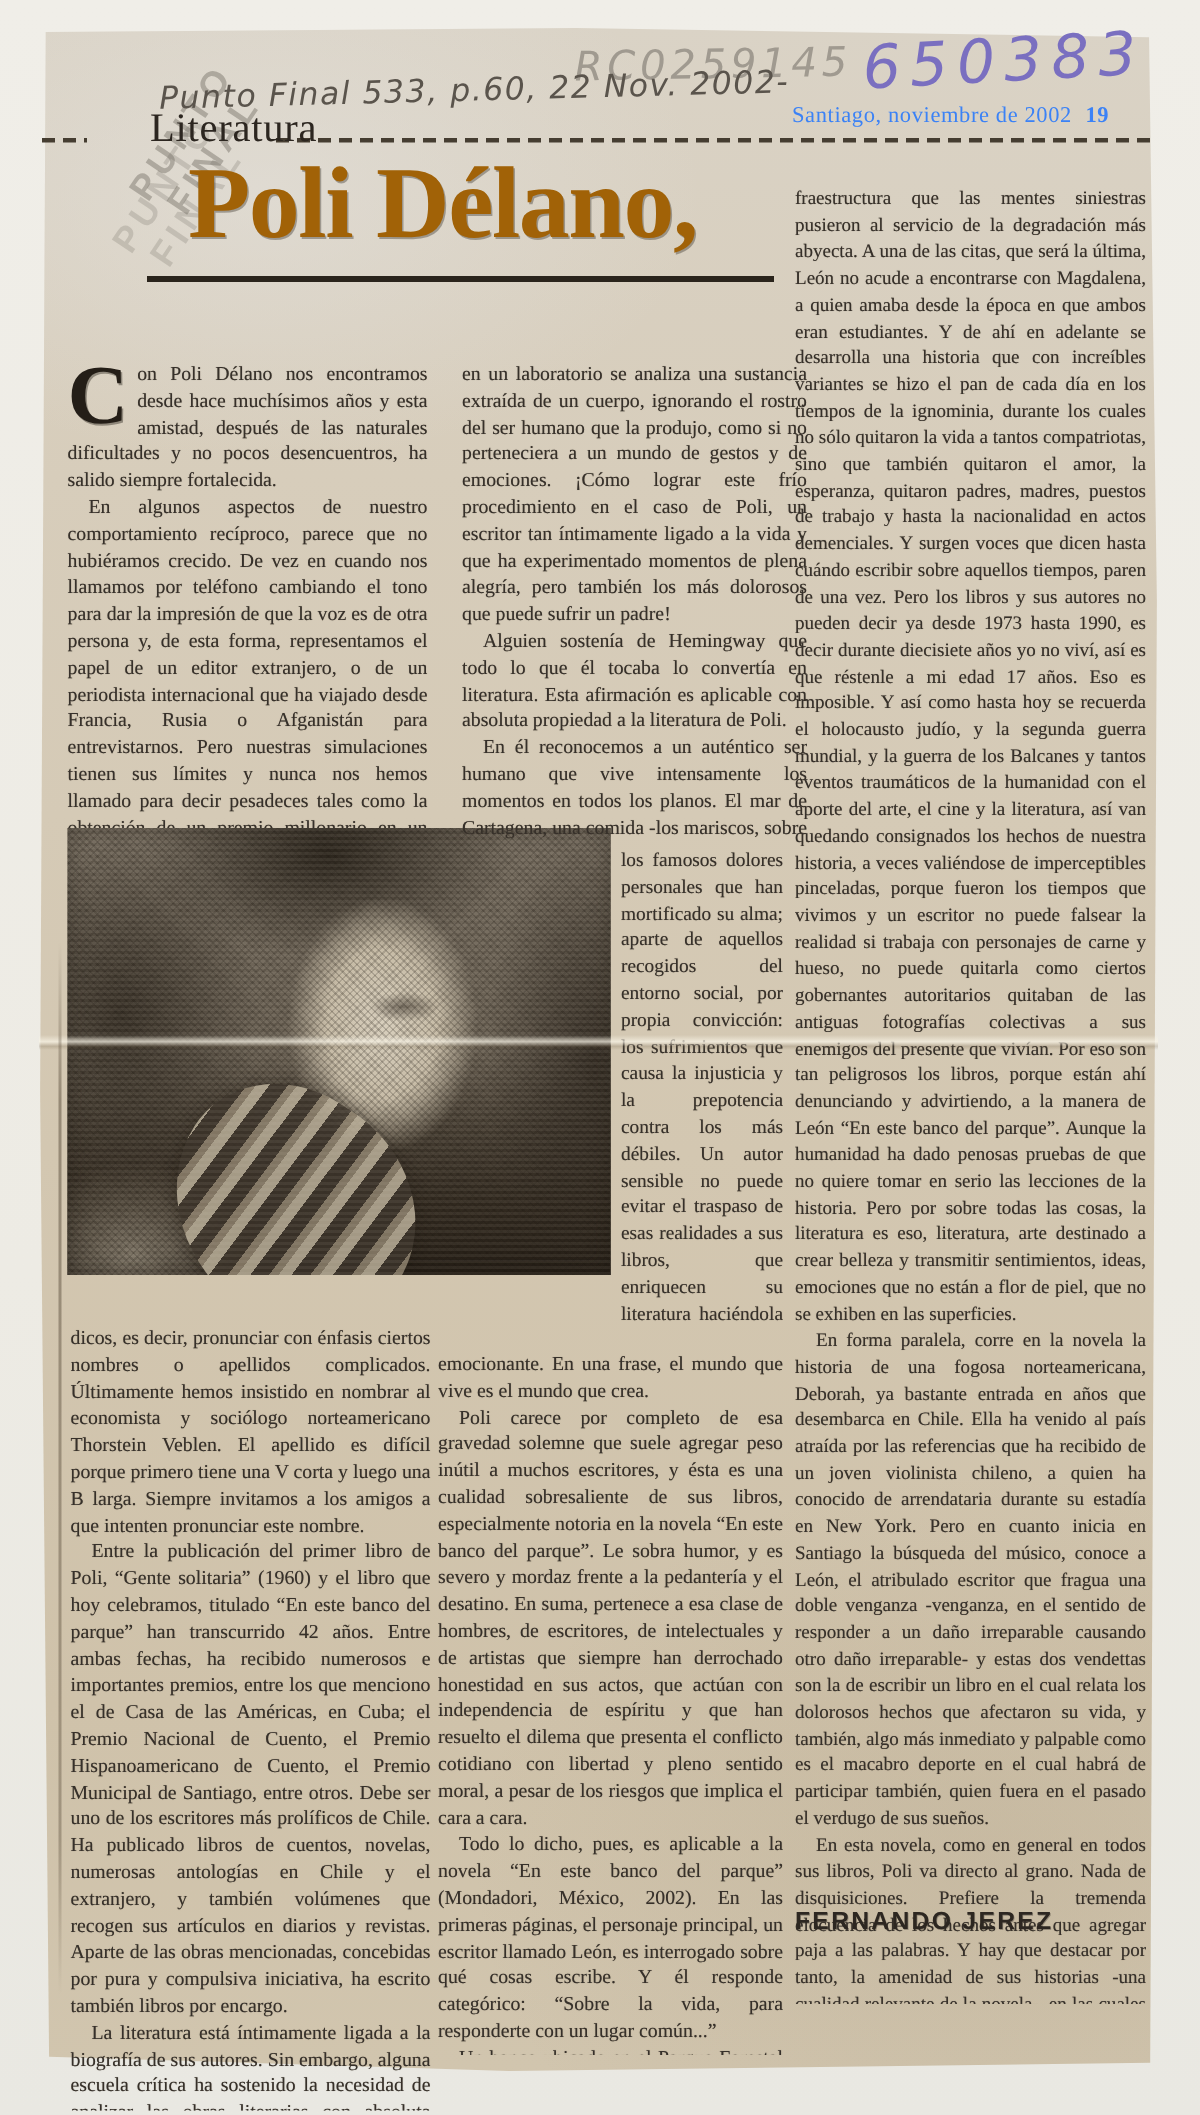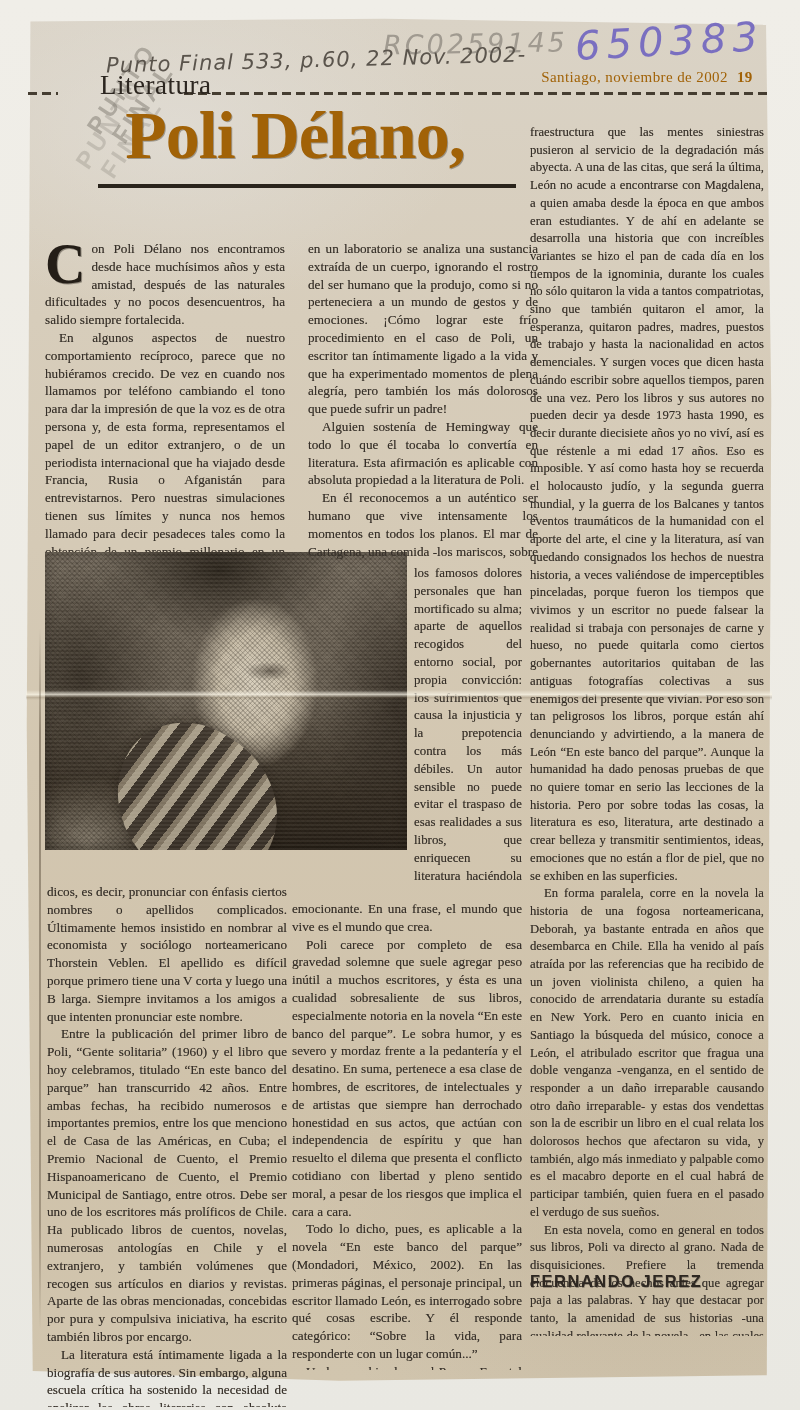--- a/index.html
+++ b/index.html
@@ -38,21 +38,21 @@
     position:absolute;left:58px;top:160px;width:190px;text-align:center;
     transform:rotate(-56deg);transform-origin:left top;
     font-family:"Liberation Sans",sans-serif;font-weight:bold;font-size:24px;letter-spacing:4px;
     color:rgba(108,102,92,.42);line-height:26px;
   }
   .stamp .ghost{position:absolute;left:8px;top:10px;opacity:.55;}
 
   
   .dateline{
     position:absolute;left:528px;top:69px;width:238px;
-    font-size:15px;color:#a16207;letter-spacing:.4px;text-align:center;
+    font-size:15px;color:#3b82f6;letter-spacing:.4px;text-align:left;
   }
   .dateline b{font-weight:bold;margin-left:9px;}
   .dash-rule{
     position:absolute;top:92px;height:3px;
     background:repeating-linear-gradient(90deg,#453d31 0 9px,rgba(69,61,49,0) 9px 14px);
   }
   .dash-rule.seg1{left:28px;width:30px;}
   .dash-rule.seg2{left:184px;width:584px;}
   .section-label{
     position:absolute;left:58px;top:70px;

